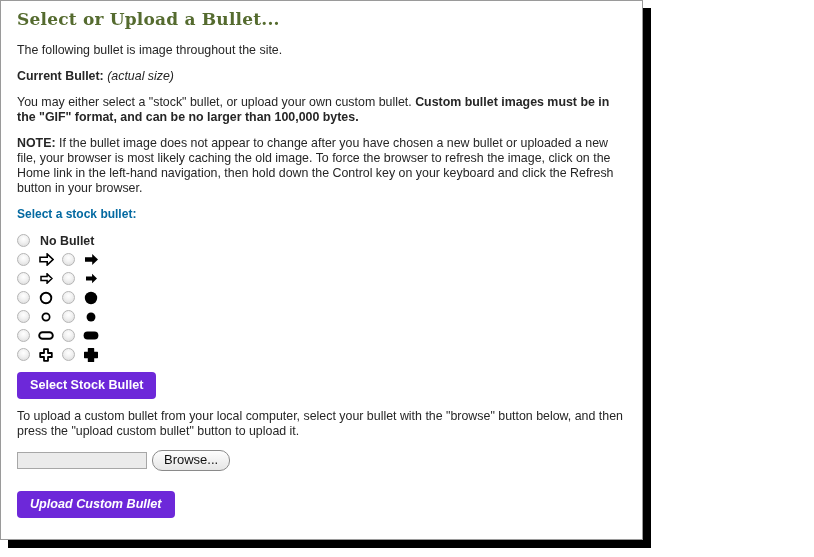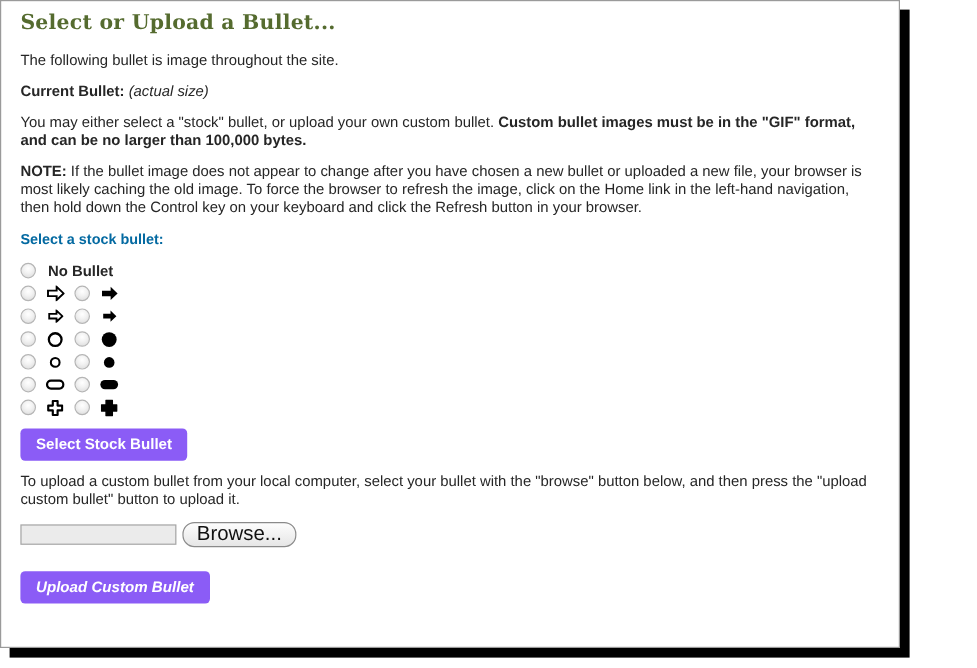--- a/index.html
+++ b/index.html
@@ -12,21 +12,21 @@
     height: 557px;
     overflow: hidden;
     font-family: "Liberation Sans", sans-serif;
   }
 
   
   #page-frame {
     position: absolute;
     left: 0;
     top: 0;
-    width: 750px;
+    width: 643px;
     height: 540px;
     background: #ffffff;
     border: 1px solid #9a9a9a;
     box-shadow: 8px 8px 0 0 #000000;
     box-sizing: border-box;
     overflow: hidden;
   }
 
   #content {
     padding: 6px 14px 0 14px;
@@ -99,21 +99,21 @@
     display: flex;
     align-items: center;
     justify-content: flex-start;
     flex: 0 0 auto;
   }
   .cell-radio.second { padding-left: 5px; }
 
   
   .btn-green {
     display: inline-block;
-    background: #8b5cf6;
+    background: #6d28d9;
     color: #ffffff;
     font-size: 12.6px;
     font-weight: bold;
     font-family: "Liberation Sans", sans-serif;
     border: 0;
     border-radius: 4px;
     padding: 7px 13px 7px 13px;
     cursor: pointer;
     line-height: 13px;
   }
@@ -129,21 +129,21 @@
   .file-text {
     width: 130px;
     height: 17px;
     background: #ebebeb;
     border: 1px solid #a7a7a7;
     box-sizing: border-box;
   }
   .browse-btn {
     margin-left: 5px;
     font-family: "Liberation Sans", sans-serif;
-    font-size: 17px;
+    font-size: 13px;
     color: #111111;
     background: linear-gradient(#fdfdfd, #e6e6e6);
     border: 1px solid #8a8a8a;
     border-radius: 10px;
     padding: 2px 11px 3px 11px;
     cursor: pointer;
     line-height: 14px;
   }
 
   .spacer-10 { height: 10px; }

